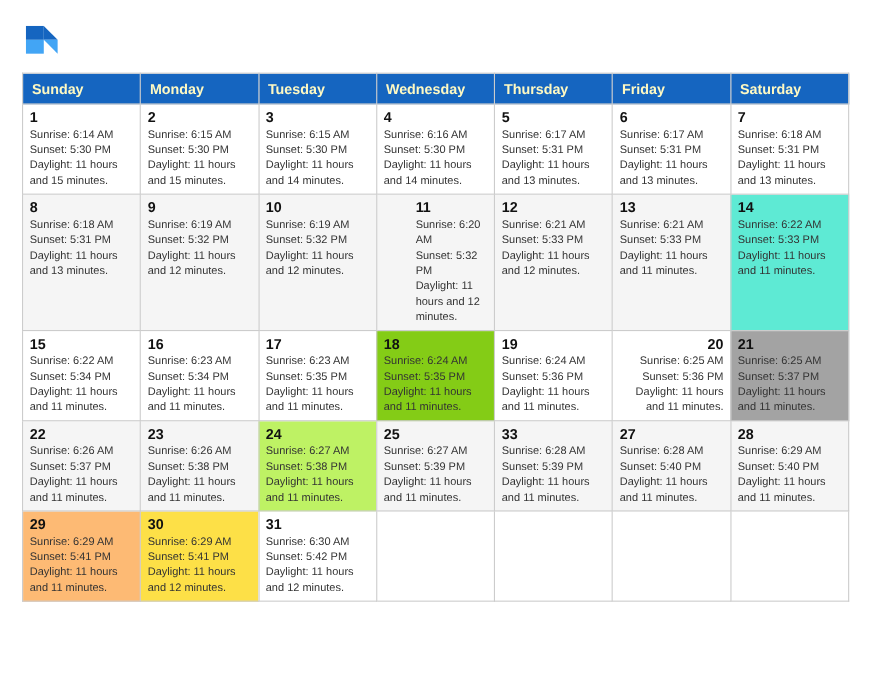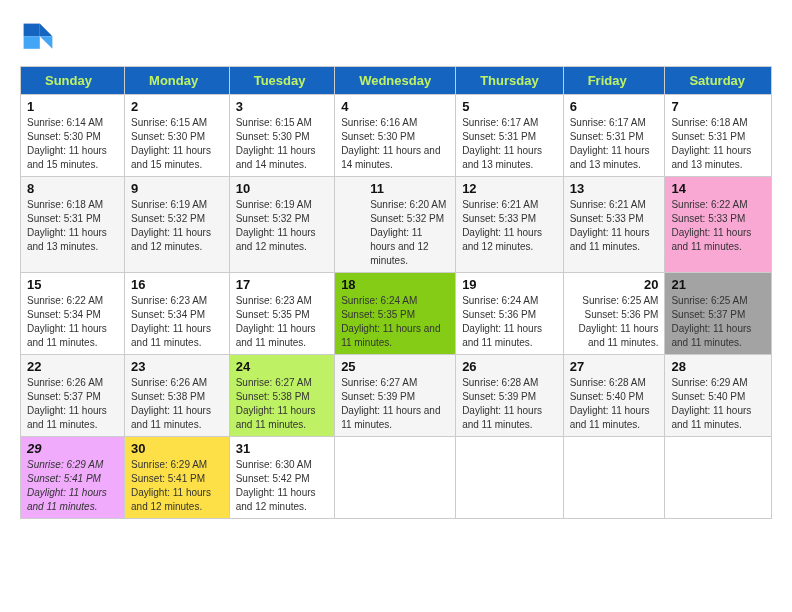--- a/index.html
+++ b/index.html
@@ -45,23 +45,23 @@
     .subtitle {
       font-size: 14px;
       color: #555;
     }
     .calendar {
       width: 100%;
       border-collapse: collapse;
     }
     .calendar th {
       background-color: #1565c0;
-      color: #bef264;
+      color: #fef9c3;
       text-align: left;
-      padding: 6px 24px;
+      padding: 6px 8px;
       font-size: 13px;
       font-weight: bold;
       border: 1px solid #ccc;
     }
     .calendar td {
       vertical-align: top;
       padding: 4px 6px;
       border: 1px solid #ccc;
       font-size: 10px;
       color: #333;
@@ -223,21 +223,21 @@
         </div>
       </td>
         <td style="background: rgb(245, 245, 245);">
         <span class="day-number">13</span>
         <div class="day-info">
           Sunrise: 6:21 AM<br>
           Sunset: 5:33 PM<br>
           Daylight: 11 hours and 11 minutes.
         </div>
       </td>
-        <td style="background: #f9a8d4;">
+        <td style="background: #5eead4;">
         <span class="day-number">14</span>
         <div class="day-info">
           Sunrise: 6:22 AM<br>
           Sunset: 5:33 PM<br>
           Daylight: 11 hours and 11 minutes.
         </div>
       </td>
       </tr>
       <tr>
         <td style="background: rgb(255, 255, 255);">
@@ -324,21 +324,21 @@
       </td>
         <td style="background: rgb(245, 245, 245);">
         <span class="day-number">25</span>
         <div class="day-info">
           Sunrise: 6:27 AM<br>
           Sunset: 5:39 PM<br>
           Daylight: 11 hours and 11 minutes.
         </div>
       </td>
         <td style="background: rgb(245, 245, 245);">
-        <span class="day-number">26</span>
+        <span class="day-number">33</span>
         <div class="day-info">
           Sunrise: 6:28 AM<br>
           Sunset: 5:39 PM<br>
           Daylight: 11 hours and 11 minutes.
         </div>
       </td>
         <td style="background: rgb(245, 245, 245);">
         <span class="day-number">27</span>
         <div class="day-info">
           Sunrise: 6:28 AM<br>
@@ -349,21 +349,21 @@
         <td style="background: rgb(245, 245, 245);">
         <span class="day-number">28</span>
         <div class="day-info">
           Sunrise: 6:29 AM<br>
           Sunset: 5:40 PM<br>
           Daylight: 11 hours and 11 minutes.
         </div>
       </td>
       </tr>
       <tr>
-        <td style="background: #f0abfc; font-style: italic;">
+        <td style="background: #fdba74;">
         <span class="day-number">29</span>
         <div class="day-info">
           Sunrise: 6:29 AM<br>
           Sunset: 5:41 PM<br>
           Daylight: 11 hours and 11 minutes.
         </div>
       </td>
         <td style="background: #fde047;">
         <span class="day-number">30</span>
         <div class="day-info">

